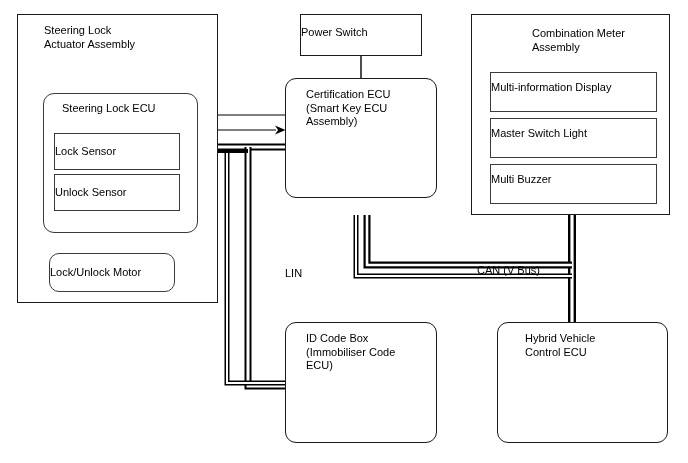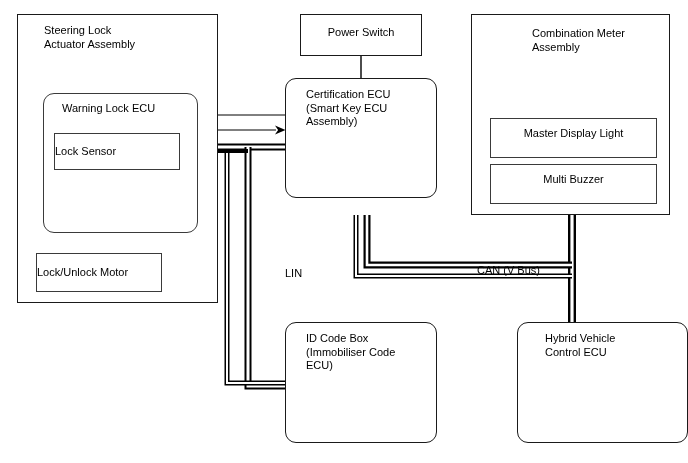--- a/index.html
+++ b/index.html
@@ -47,21 +47,21 @@
   
   .lbl-tl {
     left: 26px;
     top: 9px;
   }
   
   .lbl-center {
     left: 0;
     right: 0;
     top: 9px;
-    text-align: center;
+    text-align: left;
   }
   .lbl-center-mid {
     left: 0;
     right: 0;
     top: 50%;
     transform: translateY(-50%);
     text-align: left;
   }
   .bus-label {
     position: absolute;
@@ -129,62 +129,68 @@
       <path d="M356,215 L356,276 L572,276" fill="none" stroke="#ffffff" stroke-width="2" stroke-linejoin="miter"></path>
     </g>
   </svg>
 
   <div class="node" style="left:17px; top:14px; width:201px; height:289px;">
     <div class="node-label lbl-tl">Steering Lock
 Actuator Assembly</div>
   </div>
 
   <div class="node thick rounded" style="left:43px; top:93px; width:155px; height:140px;">
-    <div class="node-label lbl-tl" style="left:18px; top:8px;">Warning Lock ECU</div>
+    <div class="node-label lbl-tl" style="left:18px; top:8px;">Steering Lock ECU</div>
   </div>
 
   <div class="node thick" style="left:54px; top:133px; width:126px; height:37px;">
     <div class="node-label lbl-center-mid">Lock Sensor</div>
   </div>
 
+  <div class="node thick" style="left:54px; top:174px; width:126px; height:37px;">
+    <div class="node-label lbl-center-mid">Unlock Sensor</div>
+  </div>
 
-  <div class="node thick" style="left:36px; top:253px; width:126px; height:39px;">
+  <div class="node thick" style="left:49px; top:253px; width:126px; height:39px;border-radius:10px;">
     <div class="node-label lbl-center-mid">Lock/Unlock Motor</div>
   </div>
 
   <div class="node" style="left:300px; top:14px; width:122px; height:42px;">
     <div class="node-label lbl-center" style="top:11px;">Power Switch</div>
   </div>
 
   <div class="node rounded" style="left:285px; top:78px; width:152px; height:120px;">
     <div class="node-label lbl-tl" style="left:20px; top:9px;">Certification ECU
 (Smart Key ECU
 Assembly)</div>
   </div>
 
   <div class="node" style="left:471px; top:14px; width:199px; height:201px;">
     <div class="node-label lbl-tl" style="left:16px; top:12px;margin-left:44px;">Combination Meter Assembly</div>
   </div>
 
+  <div class="node thick" style="left:490px; top:72px; width:167px; height:40px;">
+    <div class="node-label lbl-center" style="top:8px;">Multi-information Display</div>
+  </div>
 
   <div class="node thick" style="left:490px; top:118px; width:167px; height:40px;">
-    <div class="node-label lbl-center" style="top:8px;">Master Display Light</div>
+    <div class="node-label lbl-center" style="top:8px;">Master Switch Light</div>
   </div>
 
   <div class="node thick" style="left:490px; top:164px; width:167px; height:40px;">
     <div class="node-label lbl-center" style="top:8px;">Multi Buzzer</div>
   </div>
 
   <div class="node rounded" style="left:285px; top:322px; width:152px; height:121px;">
     <div class="node-label lbl-tl" style="left:20px; top:9px;">ID Code Box
 (Immobiliser Code
 ECU)</div>
   </div>
 
-  <div class="node rounded" style="left:497px; top:322px; width:171px; height:121px;margin-left:20px;">
+  <div class="node rounded" style="left:497px; top:322px; width:171px; height:121px;">
     <div class="node-label lbl-tl" style="left:27px; top:9px;">Hybrid Vehicle
 Control ECU</div>
   </div>
 
   <div class="bus-label" style="left:252px; top:267px;margin-left:33px;">LIN</div>
 
   <div class="bus-label" style="left:477px; top:264px;">CAN (V Bus)</div>
 
 </div>
 

